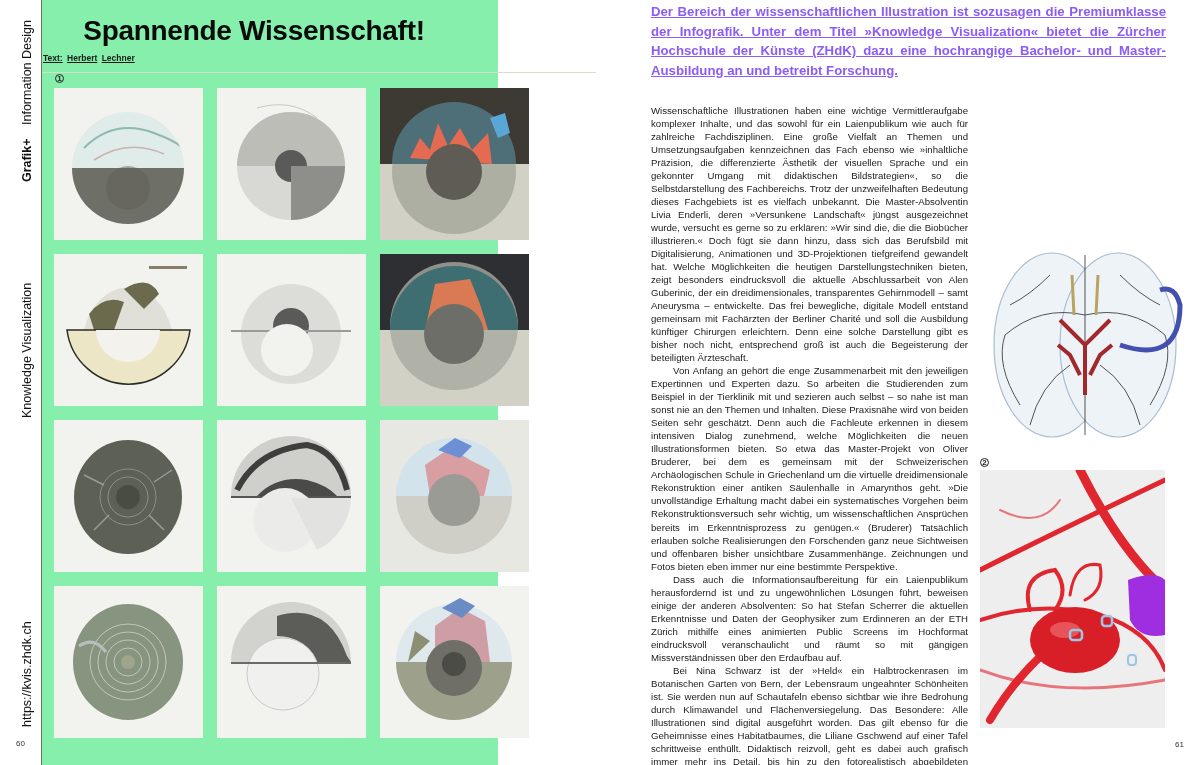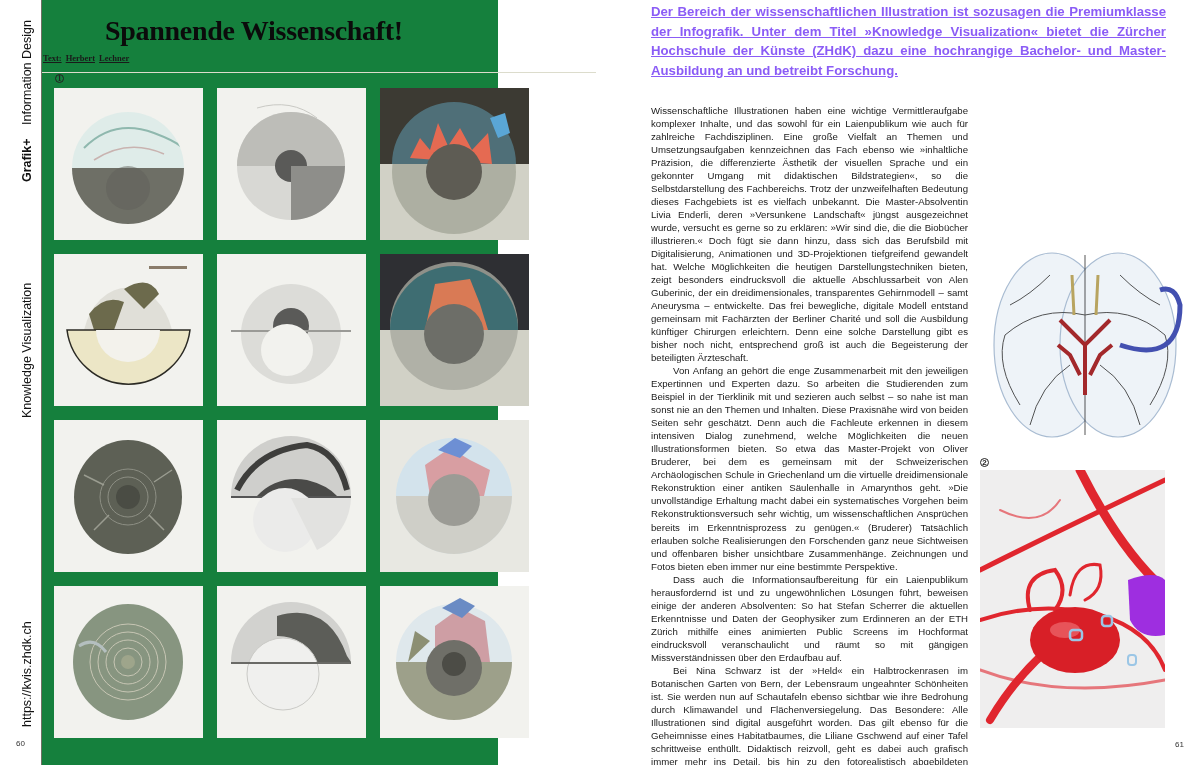--- a/index.html
+++ b/index.html
@@ -13,21 +13,21 @@
   .vtext {
     position: absolute; left: 20px; transform-origin: 0 0; transform: rotate(-90deg);
     white-space: nowrap; font-size: 12.5px; color: #111;
     font-family: "Liberation Sans", sans-serif;
   }
   .vtext.bold { font-weight: bold; }
   .page-num { position: absolute; font-size: 8px; color: #333; font-family: "Liberation Sans", sans-serif; }
 
   .left-panel {
     position: absolute; left: 41px; top: 0; width: 457px; height: 765px;
-    background: #15803d; border-left: 1.5px solid #6f7064; font-family: Liberation Serif, serif;
+    background: #86efac; border-left: 1.5px solid #6f7064;
   }
   .title {
     position: absolute; left: 0; width: 554px; top: 15px; text-align: center;
     font-size: 28px; font-weight: bold; letter-spacing: -0.3px; color: #0b0b0b;
     padding-right: 130px;
   }
   .byline {
     position: absolute; left: 0; width: 554px; top: 53px; text-align: left;
     font-size: 8.5px; font-weight: bold; color: #1a1a1a; padding-right: 130px;
   }

